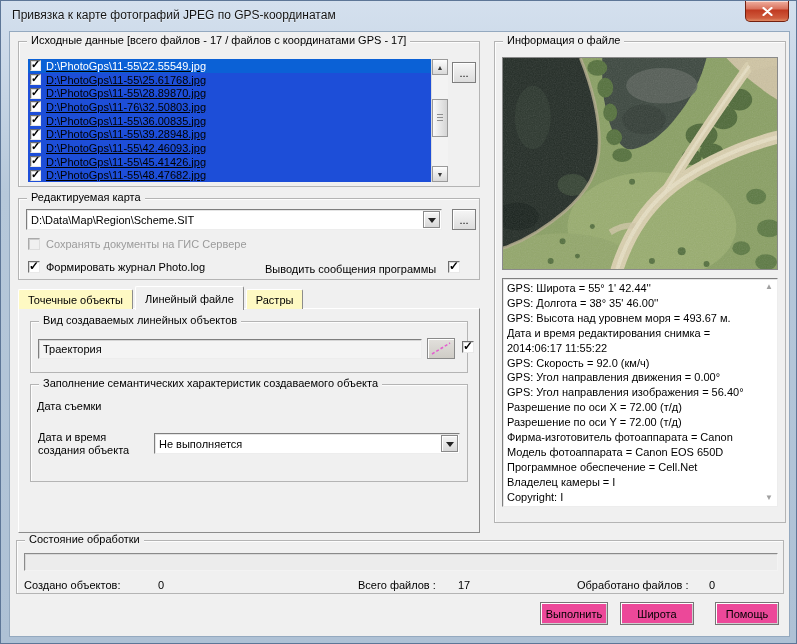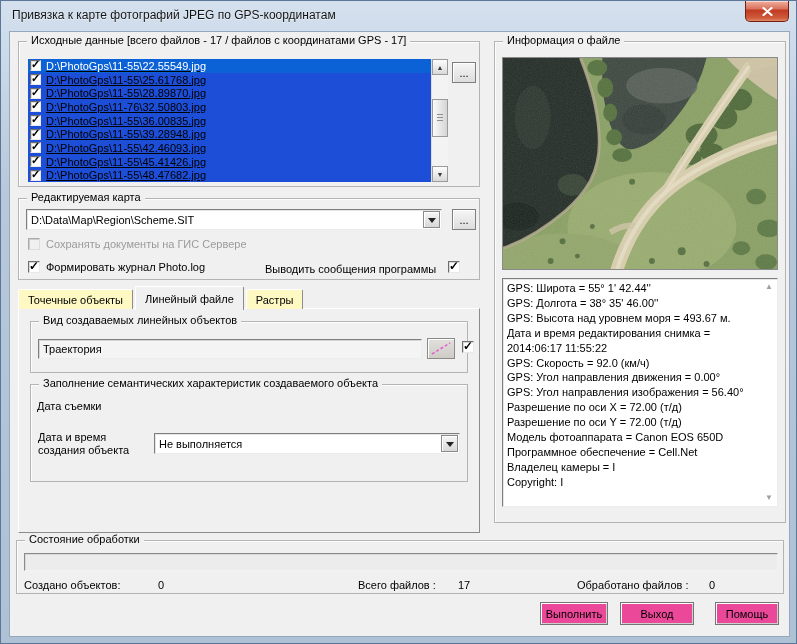--- a/index.html
+++ b/index.html
@@ -332,36 +332,37 @@
     <div class="info-line">GPS: Широта = 55°  1'  42.44''</div>
         <div class="info-line">GPS: Долгота = 38°  35'  46.00''</div>
         <div class="info-line">GPS: Высота над уровнем моря  = 493.67 м.</div>
         <div class="info-line">Дата и время редактирования снимка =</div>
         <div class="info-line">2014:06:17 11:55:22</div>
         <div class="info-line">GPS: Скорость = 92.0 (км/ч)</div>
         <div class="info-line">GPS: Угол направления движения = 0.00°</div>
         <div class="info-line">GPS: Угол направления изображения = 56.40°</div>
         <div class="info-line">Разрешение по оси X = 72.00 (т/д)</div>
         <div class="info-line">Разрешение по оси Y = 72.00 (т/д)</div>
+        <div class="info-line">Фирма-изготовитель фотоаппарата = Canon</div>
         <div class="info-line">Модель фотоаппарата = Canon EOS 650D</div>
         <div class="info-line">Программное обеспечение = Cell.Net</div>
         <div class="info-line">Владелец камеры = I</div>
         <div class="info-line">Copyright: I</div>
       </div>
     <span class="mini-arrow mini-up" style="left:755px; top:250px;">▲</span>
     <span class="mini-arrow mini-down" style="left:755px; top:461px;">▼</span>
 
     <div class="grp" style="left:6px; top:508px; width:768px; height:54px;">
       <span class="grp-label">Состояние обработки</span>
     </div>
     <div class="progress" style="left:14px; top:521px; width:754px; height:18px;"></div>
     <span class="lbl" style="left:14px; top:547px;">Создано объектов:</span>
     <span class="lbl" style="left:148px; top:547px;">0</span>
     <span class="lbl" style="left:348px; top:547px;">Всего файлов :</span>
     <span class="lbl" style="left:448px; top:547px;">17</span>
     <span class="lbl" style="left:567px; top:547px;">Обработано файлов :</span>
     <span class="lbl" style="left:699px; top:547px;">0</span>
 
     <div class="btn" style="left:530px; top:570px; width:68px;">Выполнить</div>
-    <div class="btn" style="left:610px; top:570px; width:74px;">Выход</div>
+    <div class="btn" style="left:610px; top:570px; width:74px;">Широта</div>
     <div class="btn" style="left:705px; top:570px; width:64px;">Помощь</div>
   </div>
 </div>
 
 </body></html>

